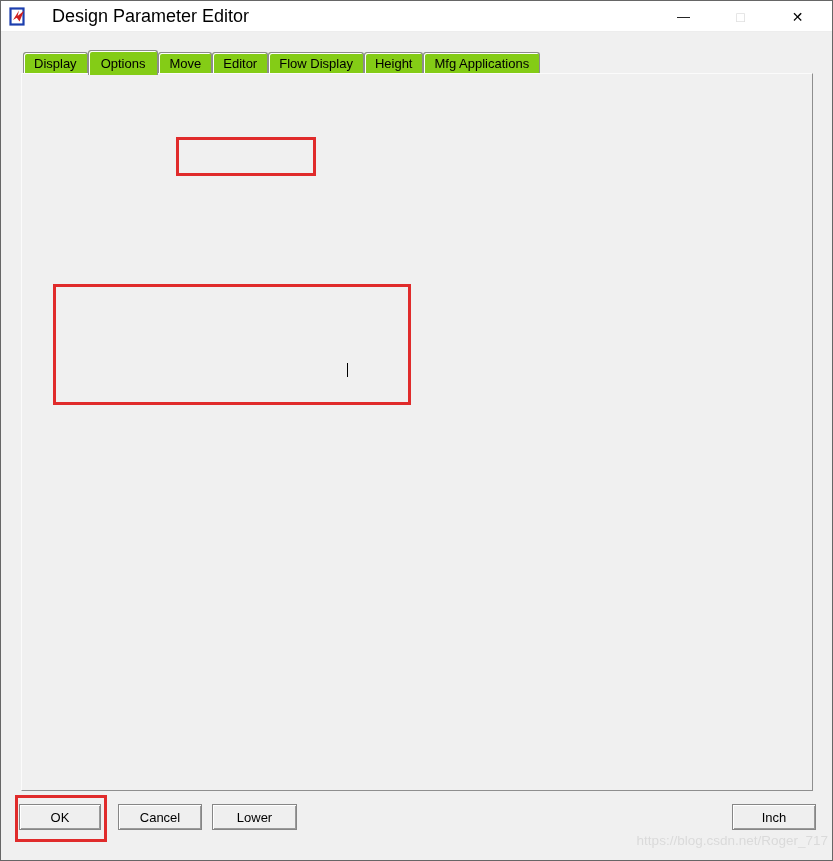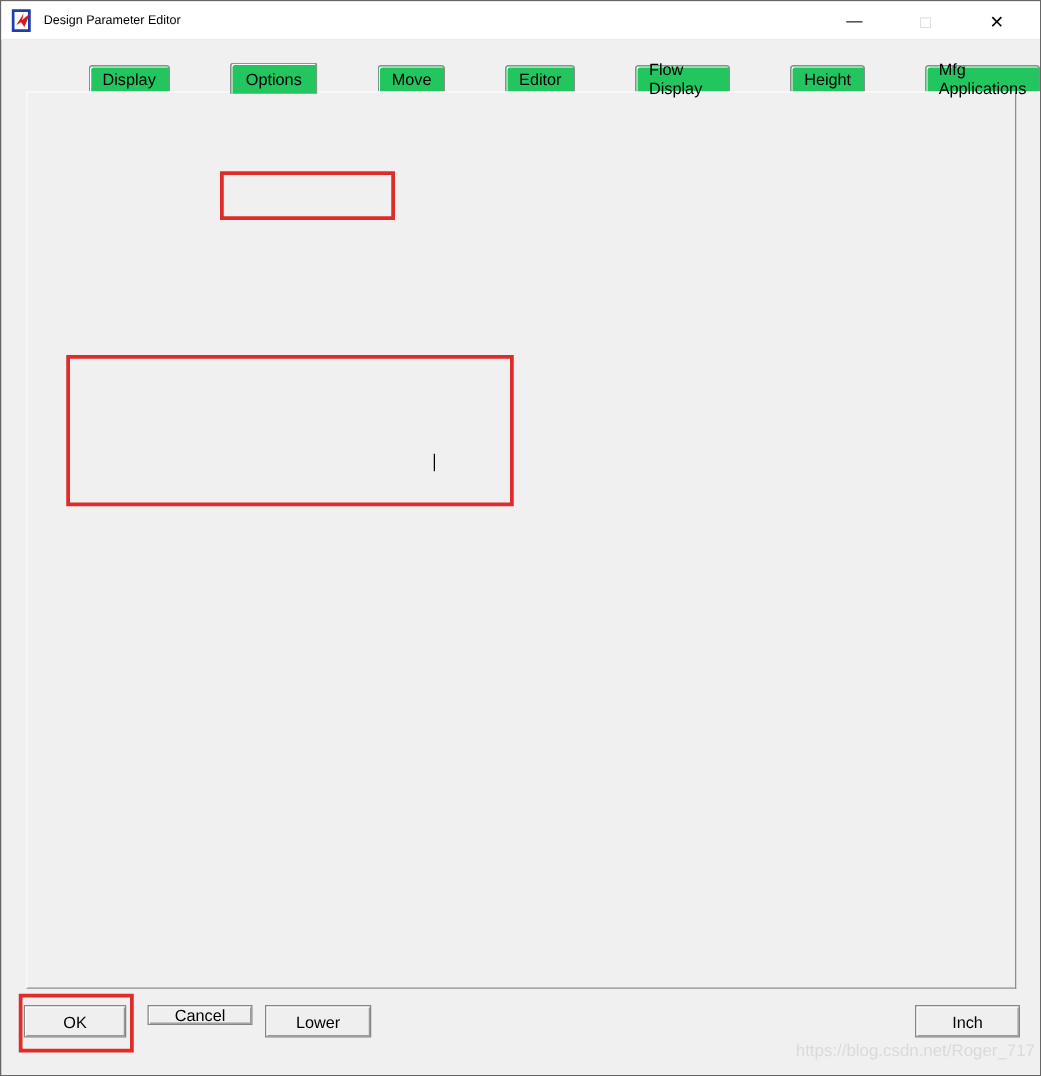--- a/index.html
+++ b/index.html
@@ -6,31 +6,31 @@
   *{box-sizing:border-box;}
   .win{
     position:relative;width:833px;height:861px;background:#f0f0f0;
     border:1px solid #666;font-family:"Liberation Sans",sans-serif;
     font-size:13px;color:#000;overflow:hidden;
   }
   
   .titlebar{position:absolute;left:0;top:0;width:100%;height:31px;background:#fff;
     display:flex;align-items:center;border-bottom:1px solid #ededed;}
   .title-icon{margin-left:8px;width:19px;height:19px;flex:0 0 auto;}
-  .title-text{margin-left:7px;font-size:10px;}
+  .title-text{margin-left:24px;font-size:18px;}
   .win-controls{position:absolute;right:6px;top:0;height:31px;display:flex;}
   .wc-btn{width:57px;height:31px;display:flex;align-items:center;justify-content:center;
     font-size:13px;cursor:default;}
   .wc-max{color:#d2d2d2;font-size:14px;}
   .wc-close{font-size:14px;}
   
   .tabs{position:absolute;left:22px;top:48px;height:25px;display:flex;align-items:flex-end;z-index:3;}
-  .tab{height:21px;margin-bottom:1px;padding:0 10px;background:#22c55e;
+  .tab{height:21px;margin-bottom:1px;padding:0 10px;background:#84cc16;
     border:1px solid #8c8c8c;border-bottom:none;border-radius:3px 3px 0 0;
-    box-shadow:inset 1px 1px 0 #fff;display:flex;align-items:center;font-size:13px;margin-left:48px;}
+    box-shadow:inset 1px 1px 0 #fff;display:flex;align-items:center;font-size:13px;}
   .tab.active{height:25px;margin-bottom:-1px;padding:0 12px;z-index:4;position:relative;}
   
   .panel{position:absolute;left:20px;top:72px;width:792px;height:718px;background:#f0f0f0;
     border:1px solid;border-color:#fbfbfb #8e8e8e #8e8e8e #fbfbfb;z-index:1;}
   
   .group{position:absolute;border:1px solid #a9a9a9;border-radius:2px;
     box-shadow:inset 1px 1px 0 #ffffff, 1px 1px 0 #ffffff;}
   .legend{position:absolute;top:-8px;left:8px;background:#f0f0f0;padding:0 4px;
     font-size:13px;line-height:15px;white-space:nowrap;}
   
@@ -214,21 +214,21 @@
       <input class="field" style="left: 186px; top: 73px; width: 89px; height: 23px;" value="3.8100">
     </div>
   </div>
 
   <div class="group" style="left:32px;top:665px;width:769px;height:119px;">
     <span class="legend">Parameter description</span>
     <div class="desc-text">Identifies the units of measure for the active design. Options are Mils, Inch, Microns, Millimeter, or Centimeter. Note that changing user units during the design process can introduce errors into the database.  The editor automatically sets the database accuracy based on the unit of measurement selected. Database Accuracy can be reset for additional decimal places, but not less than the default. WARNING: Gerber (Artwork) export is not supported with microns and accuracy of 3 decimals or higher.</div>
   </div>
 
   <div class="btn" style="left:18px;top:803px;width:82px;height:26px;">OK</div>
-  <div class="btn" style="left:117px;top:803px;width:84px;height:16px;">Cancel</div>
+  <div class="btn" style="left:117px;top:803px;width:84px;height:26px;">Cancel</div>
   <div class="btn" style="left:211px;top:803px;width:85px;height:26px;">Lower</div>
   <div class="btn" style="left:731px;top:803px;width:84px;height:26px;">Inch</div>
 
   <div class="annotation" style="left:175px;top:136px;width:140px;height:39px;"></div>
   <div class="annotation" style="left:52px;top:283px;width:358px;height:121px;"></div>
   <div class="annotation" style="left:14px;top:794px;width:92px;height:47px;"></div>
 
   <div class="watermark">https://blog.csdn.net/Roger_717</div>
 
 </div>

